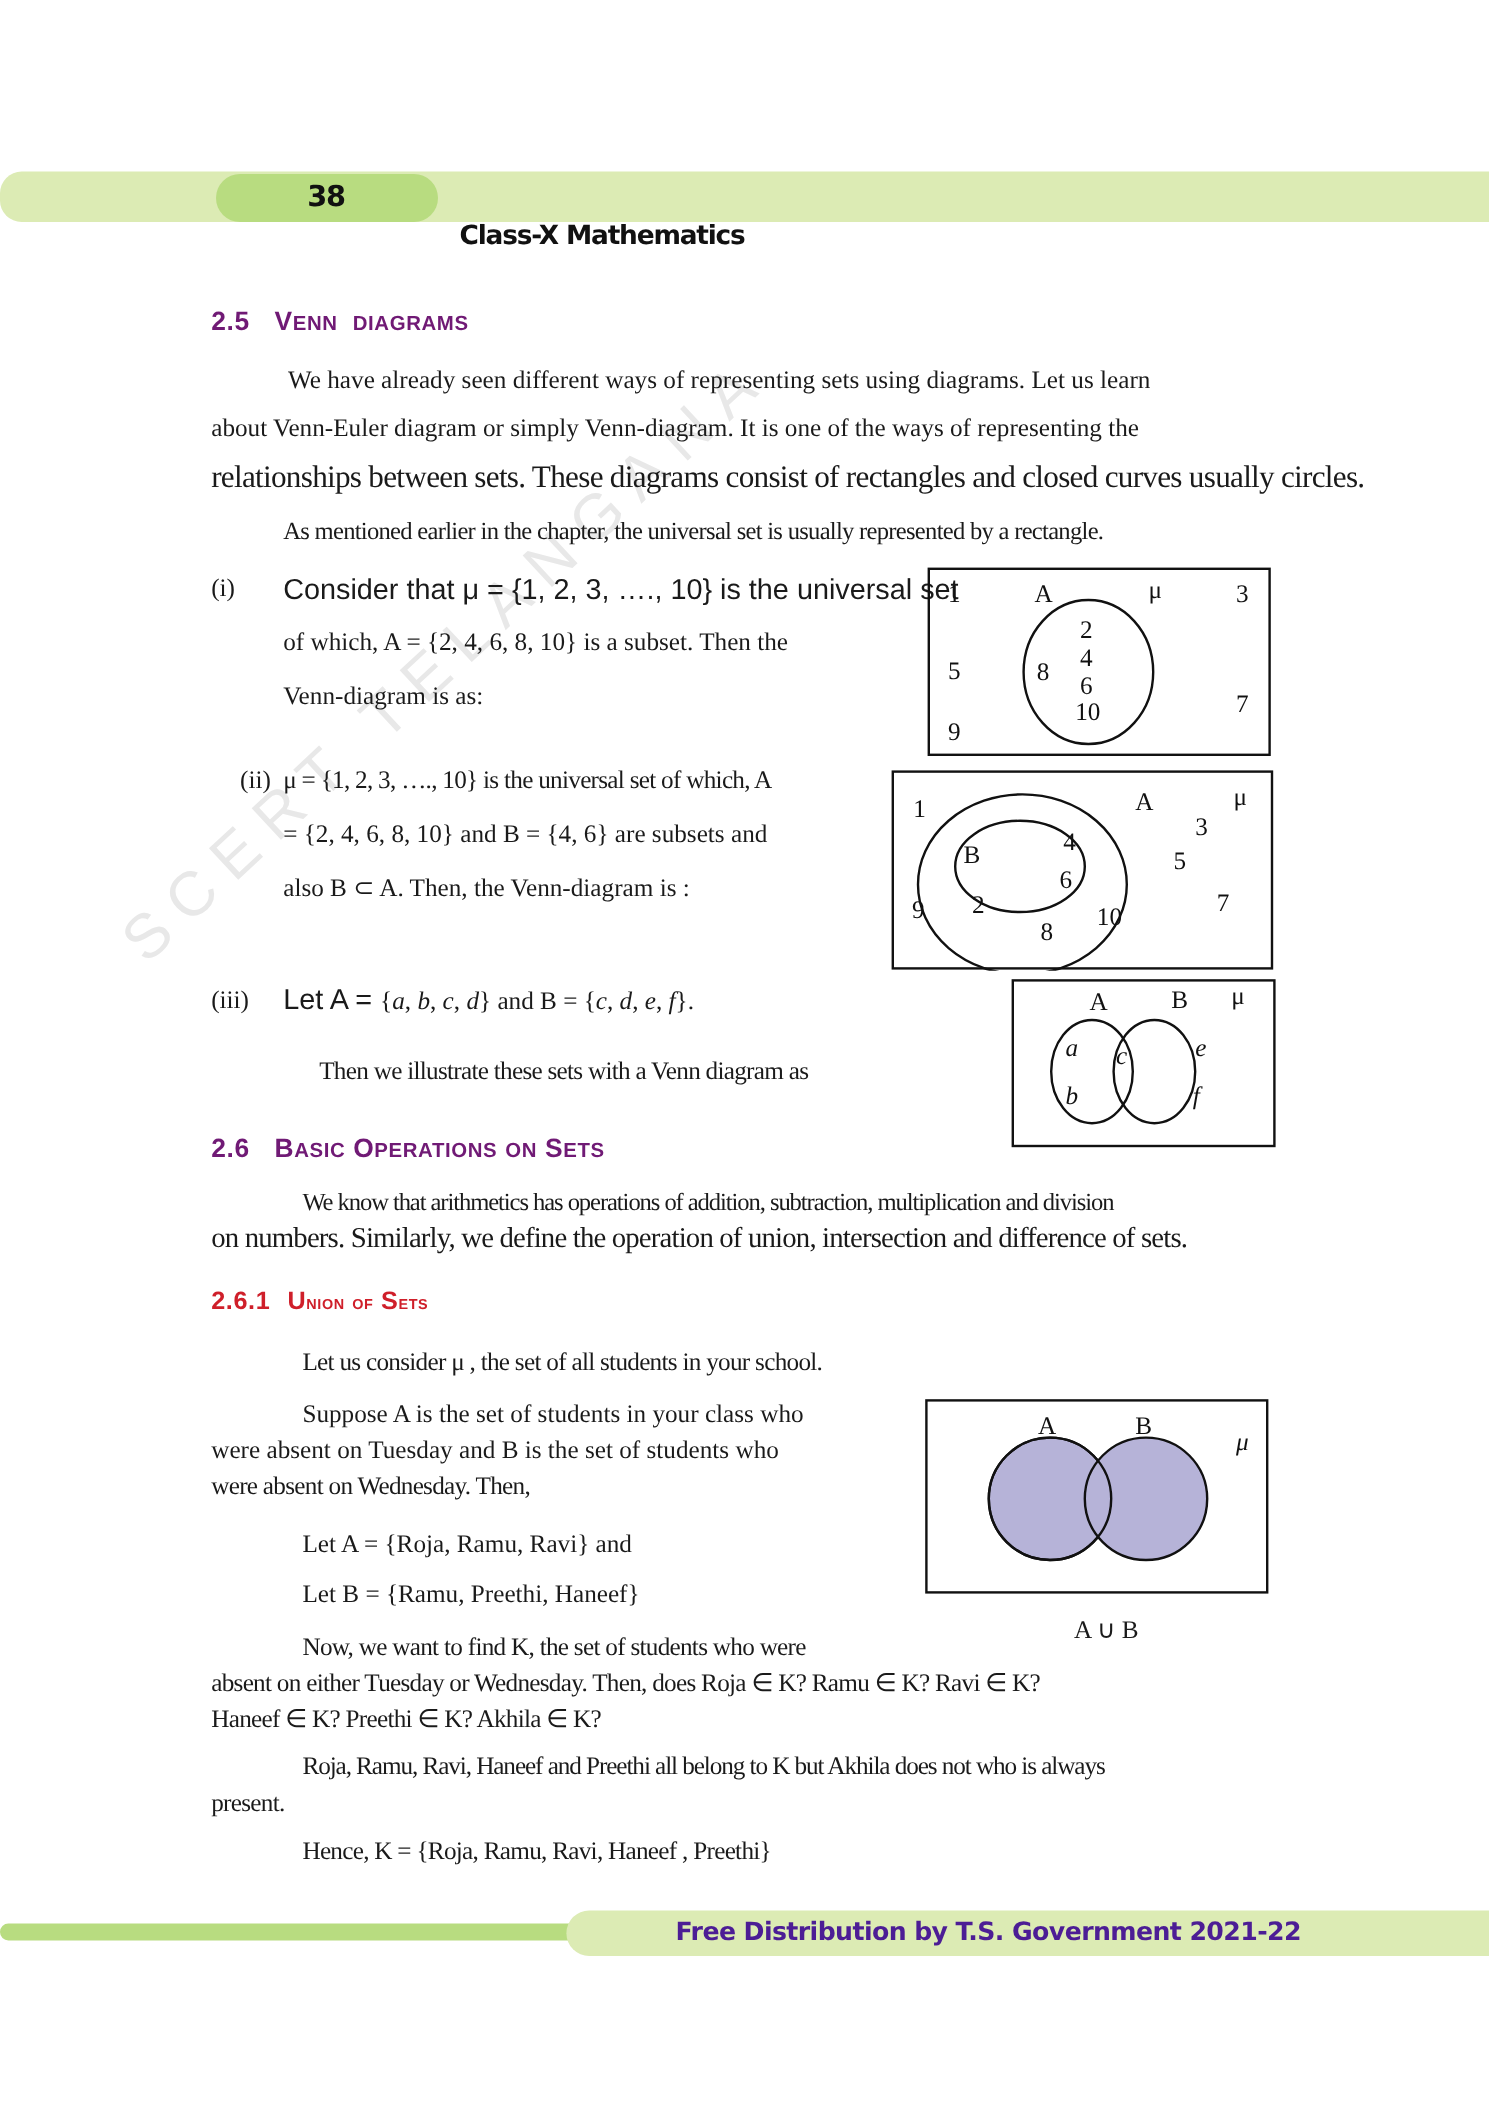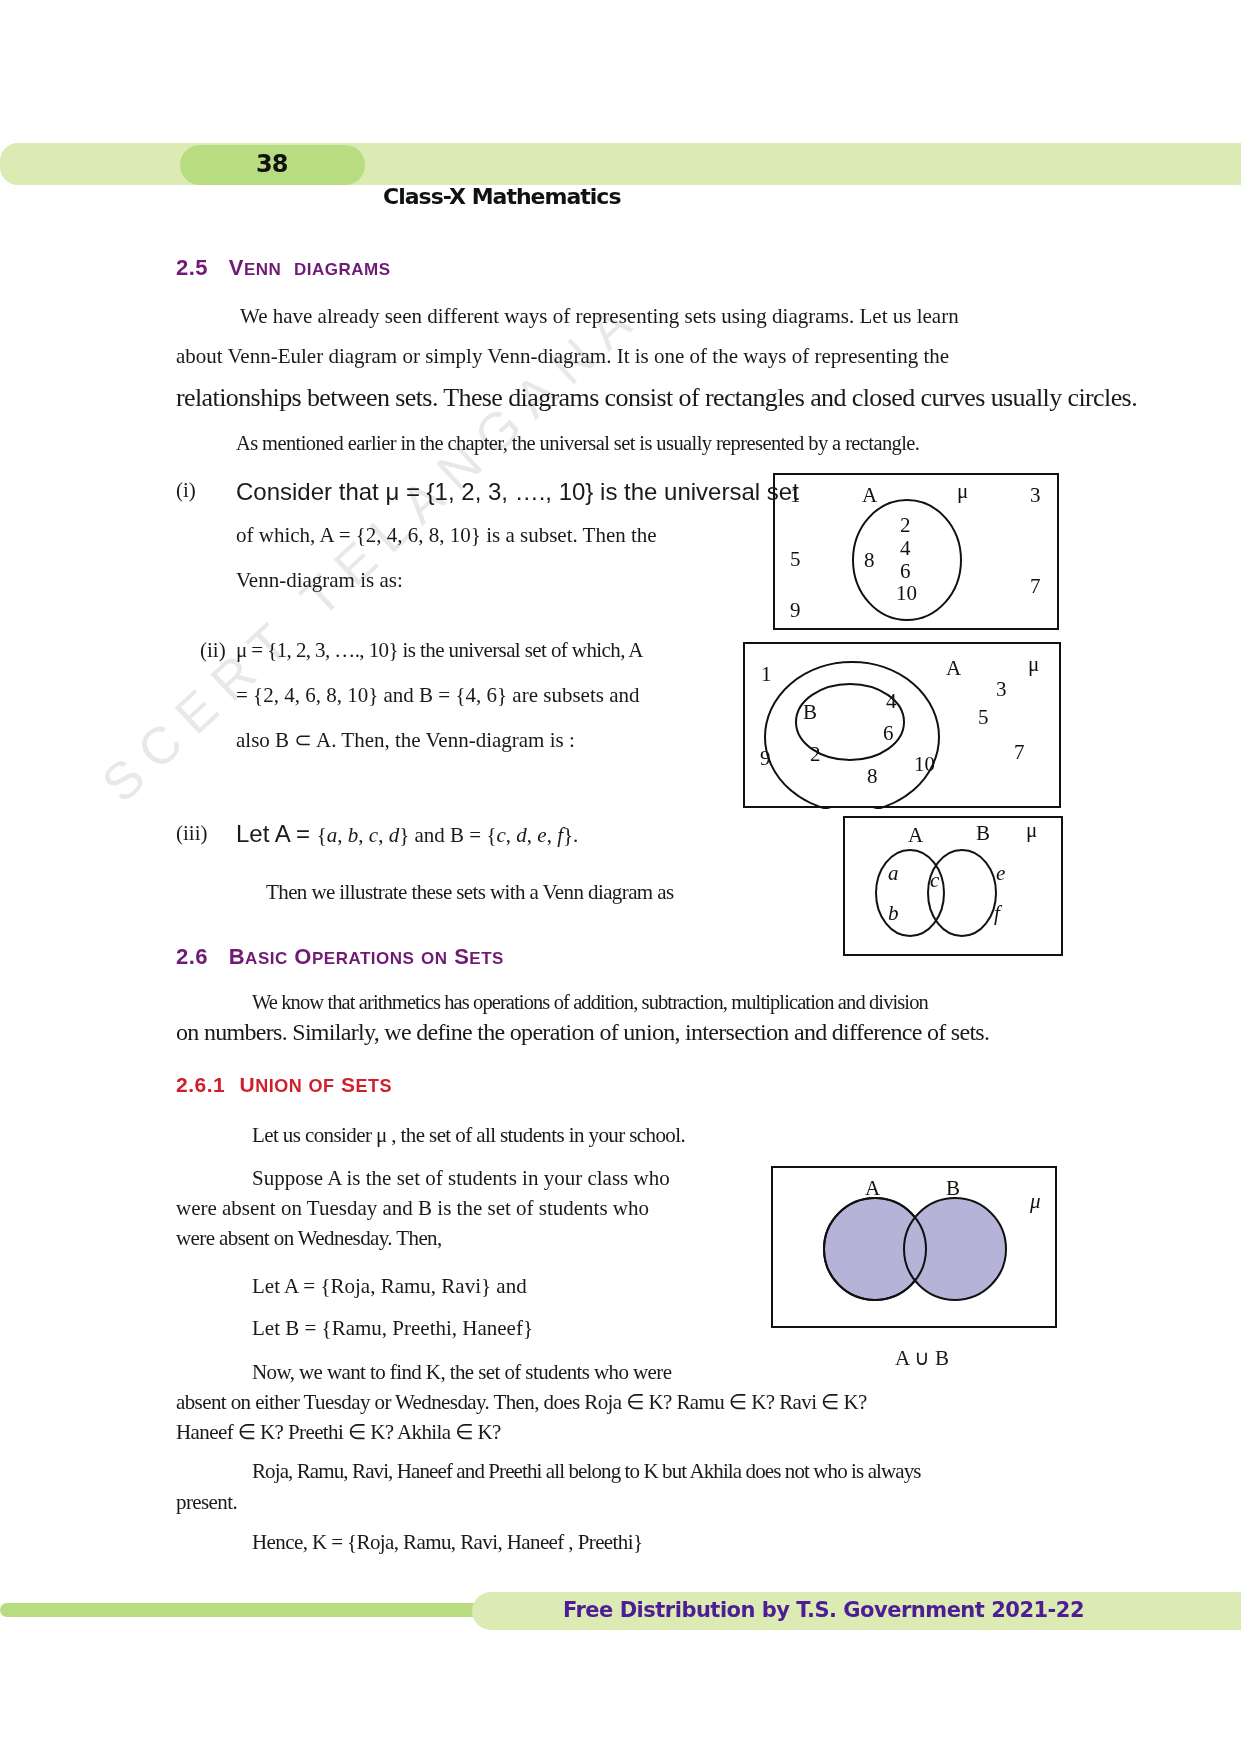--- a/index.html
+++ b/index.html
@@ -19,21 +19,21 @@
     .ftr-line { left:0; top:1603px; width:500px; height:14px; background:#b8dc80; border-radius:7px; }
     .ftr-pill { left:472px; top:1592px; width:769px; height:38px; background:#dcebb4;
                 border-radius:20px 0 0 20px; }
     .ftr-text { left:563px; top:1598px; font:bold 21px "DejaVu Sans", sans-serif; color:#4c1d95; letter-spacing:-0.5px; }
 
     
     .h-sec { font:bold 22px "Liberation Sans", sans-serif; color:#701a75; letter-spacing:0.5px; }
     .h-sec .sc { font-size:17px; }
     .h-sec .cap { font-size:22px; }
     .h-sub { font:bold 21px "Liberation Sans", sans-serif; color:#cf1f2a; letter-spacing:0.5px; }
-    .h-sub .sc { font-size:18px; }
+    .h-sub .sc { font-size:12px; }
 
     .p { font-size:21px; line-height:21px; white-space:nowrap; }
     .cond { letter-spacing:-0.6px; }
     .sans { font-family:"Liberation Sans", sans-serif; font-size:24px; }
     .it { font-style:italic; }
 
     
     .wm { left:90px; top:770px; font:52px "Liberation Sans", sans-serif; color:#e8e8e8;
           transform:rotate(-43deg); transform-origin:left top; white-space:nowrap; letter-spacing:14px; }
 

